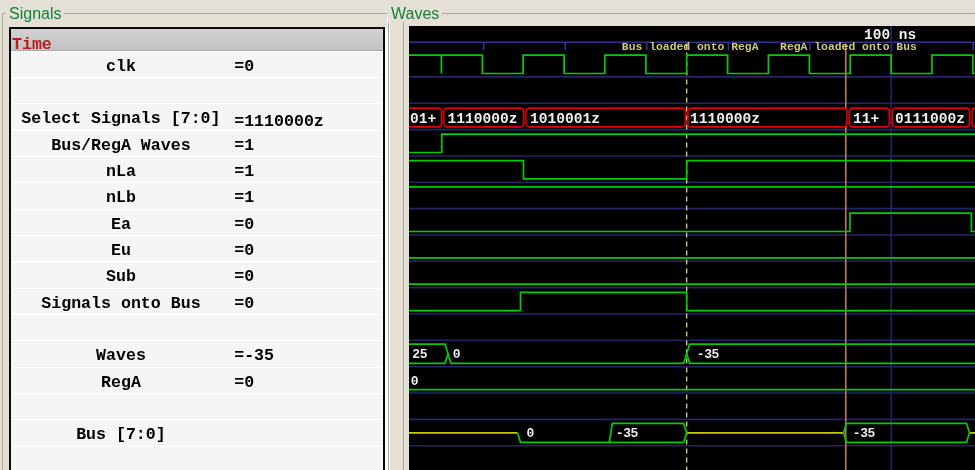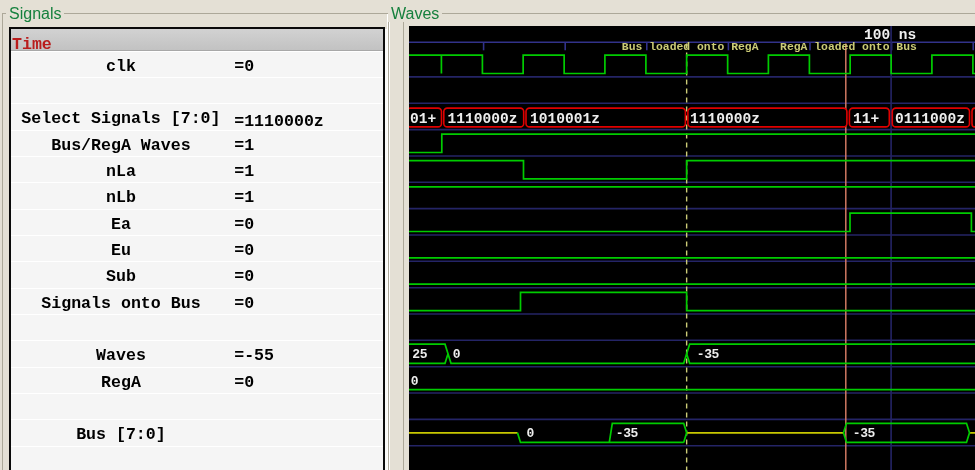--- a/index.html
+++ b/index.html
@@ -46,21 +46,21 @@
 <div class="vl" style="top:238.0px">=0</div>
 <div class="row" style="top:261.3px;background:#f5f5f5"></div>
 <div class="nm" style="top:264.3px">Sub</div>
 <div class="vl" style="top:264.3px">=0</div>
 <div class="row" style="top:287.7px;background:#f5f5f5"></div>
 <div class="nm" style="top:290.7px">Signals onto Bus</div>
 <div class="vl" style="top:290.7px">=0</div>
 <div class="row" style="top:314.0px;background:#f5f5f5"></div>
 <div class="row" style="top:340.3px;background:#f5f5f5"></div>
 <div class="nm" style="top:343.3px">Waves</div>
-<div class="vl" style="top:343.3px">=-55</div>
+<div class="vl" style="top:343.3px">=-35</div>
 <div class="row" style="top:366.7px;background:#f5f5f5"></div>
 <div class="nm" style="top:369.7px">RegA</div>
 <div class="vl" style="top:369.7px">=0</div>
 <div class="row" style="top:393.0px;background:#f5f5f5"></div>
 <div class="row" style="top:419.4px;background:#f5f5f5"></div>
 <div class="nm" style="top:422.4px">Bus [7:0]</div>
 <div class="vl" style="top:441px">=XXX</div>
 <div class="row" style="top:445.7px;background:#f5f5f5"></div>
 <div id="hdr"></div>
 <div id="time" class="lt">Time</div>

